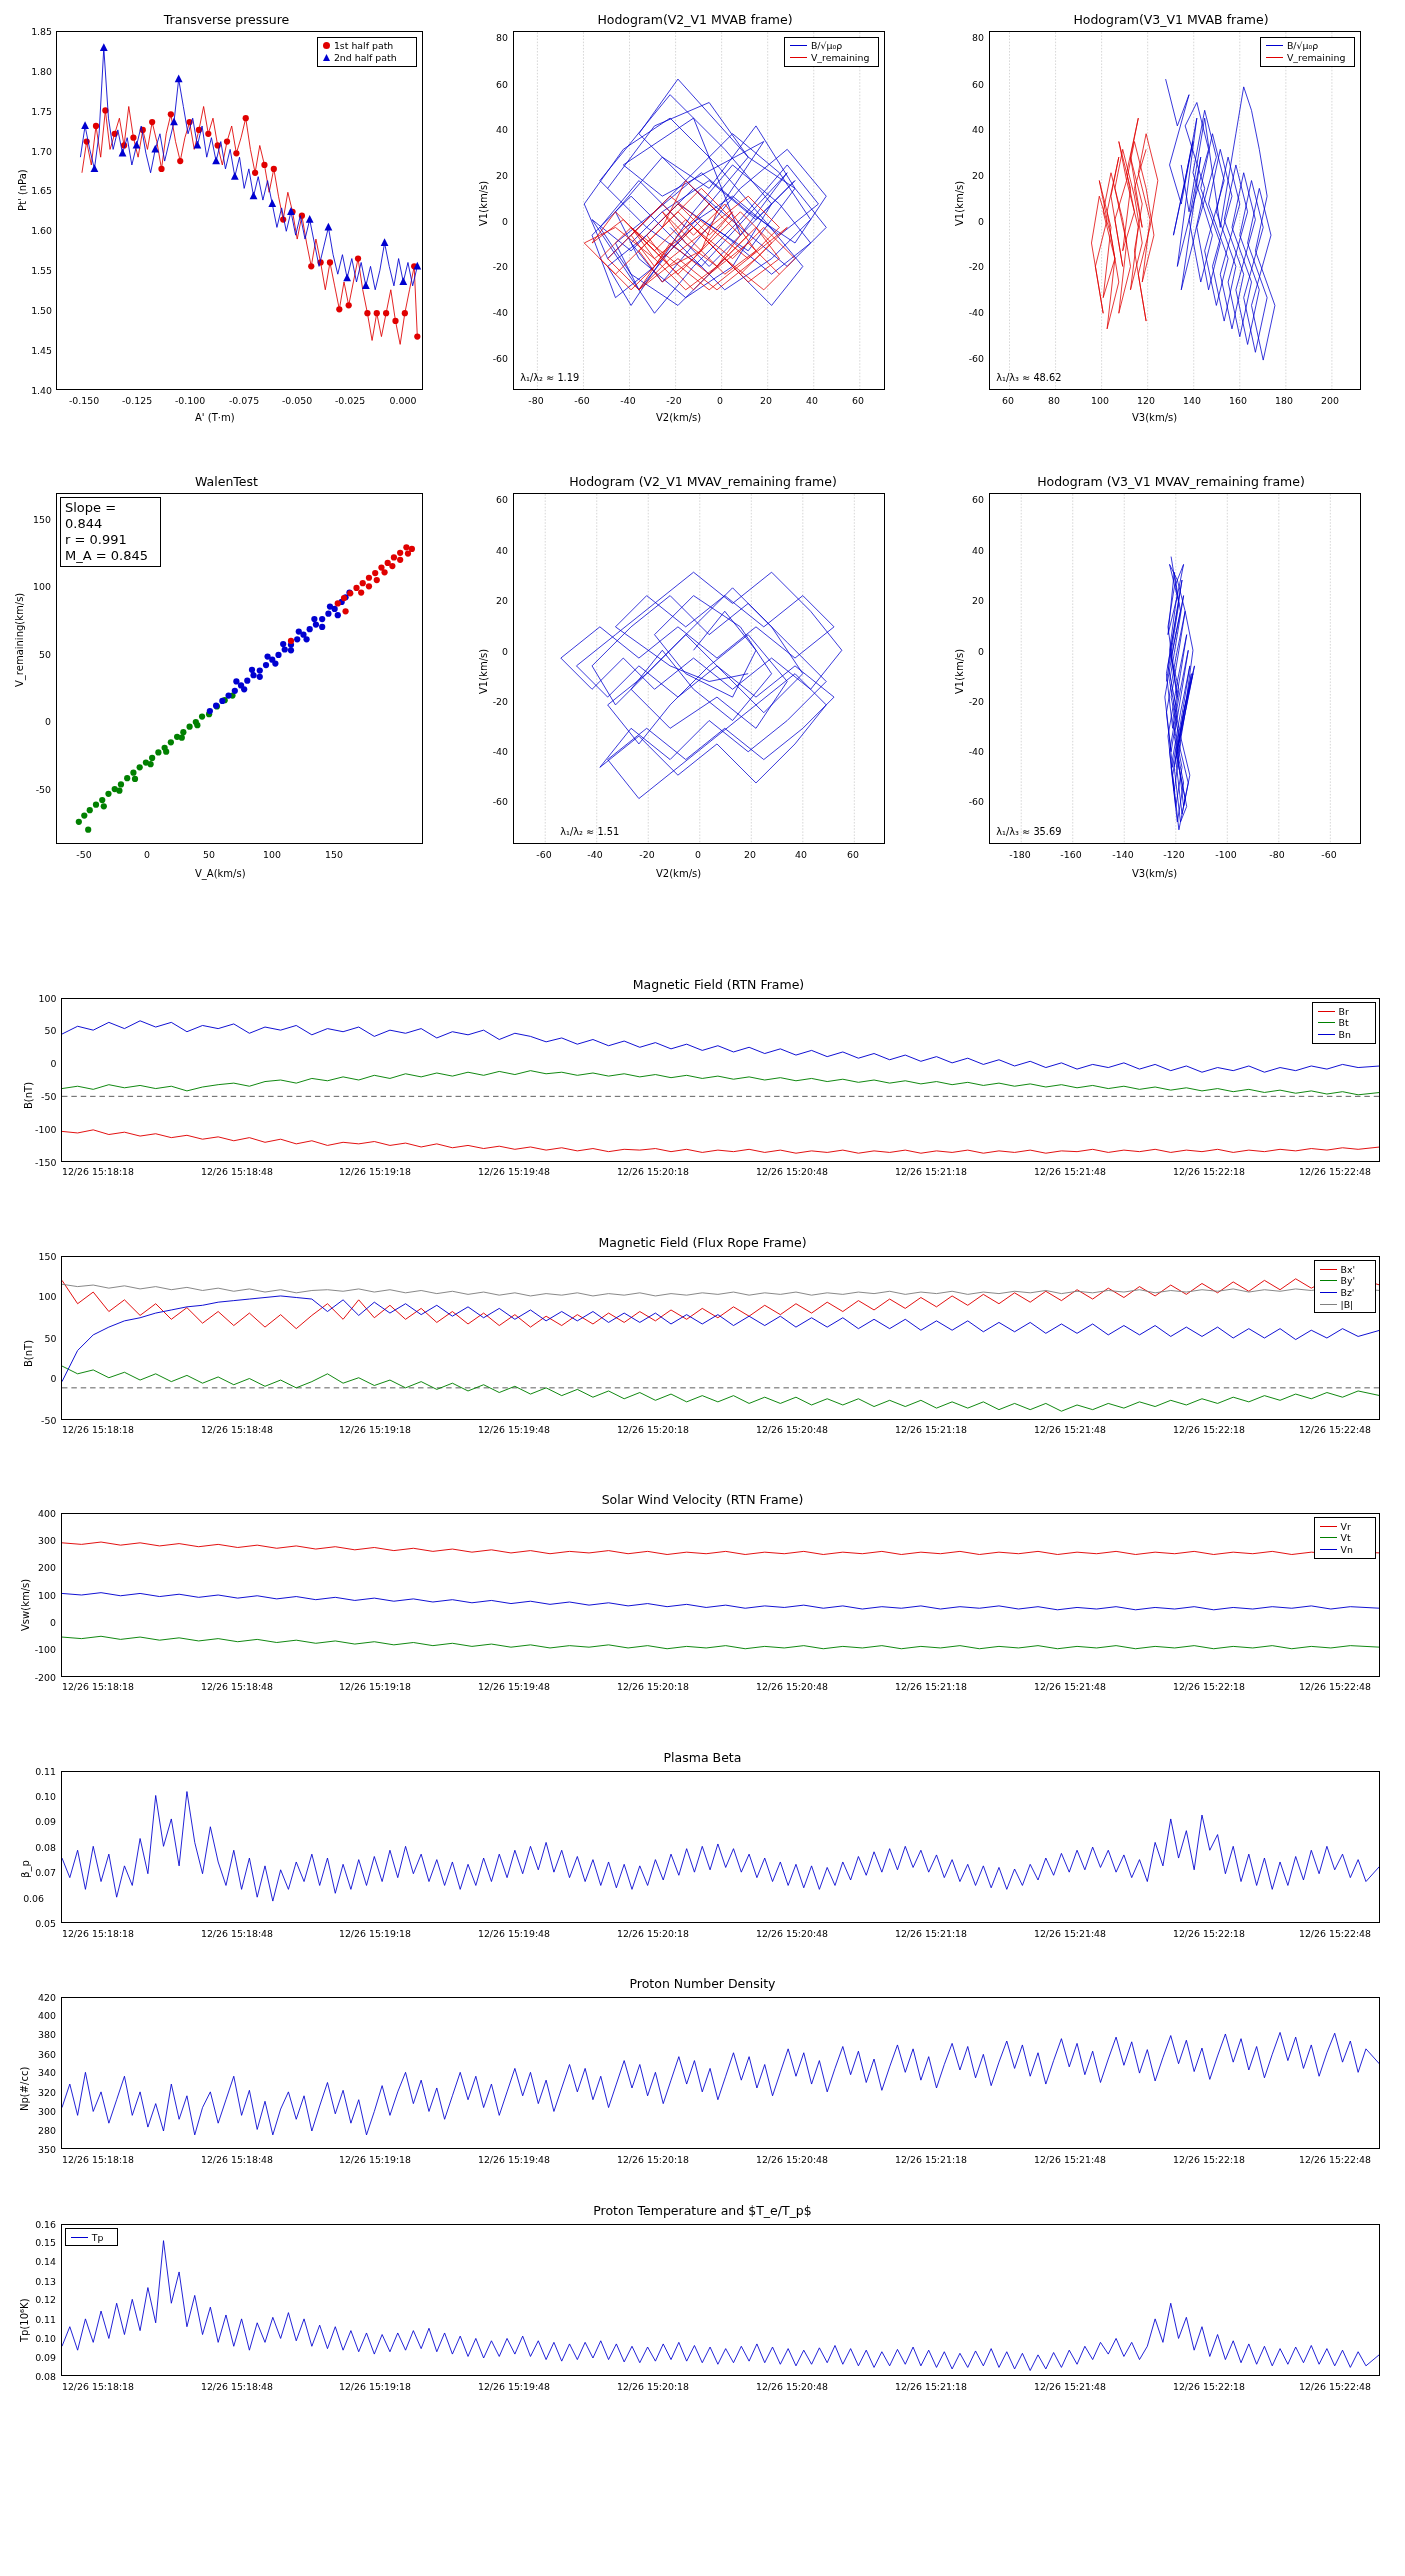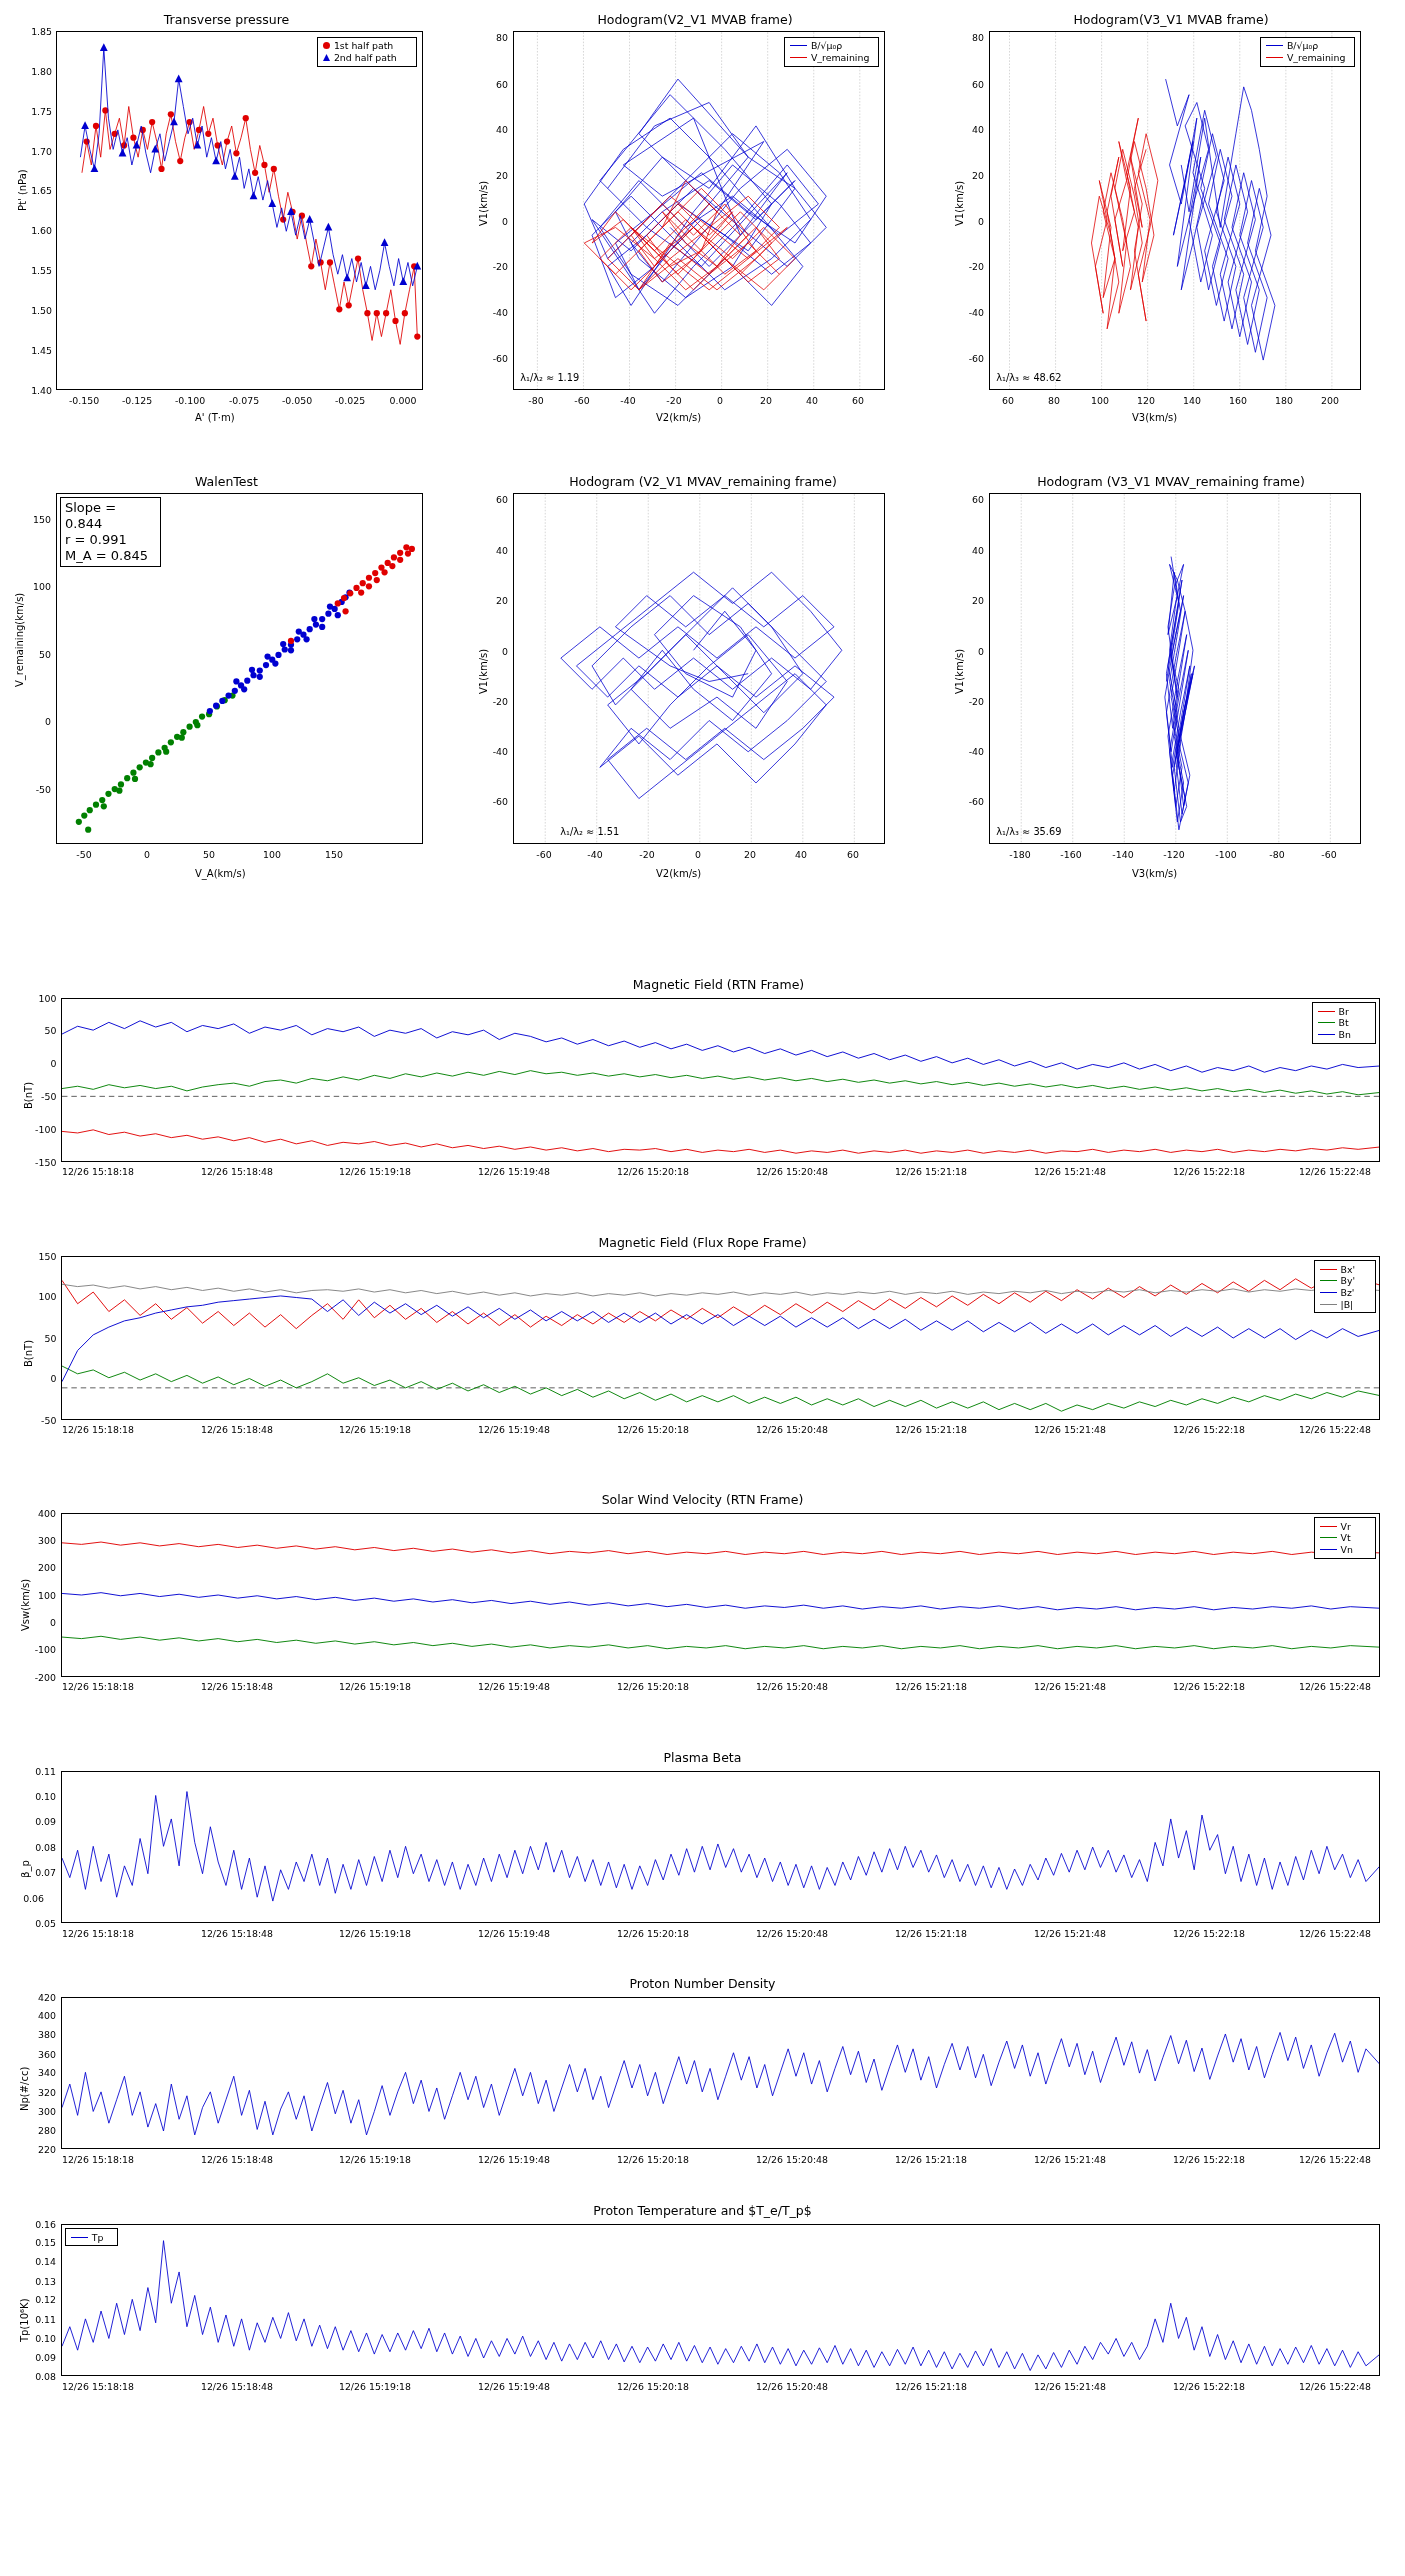--- a/index.html
+++ b/index.html
@@ -595,21 +595,21 @@
       </svg>
     </div>
     <div class="tick ticky" style="left:19px;width:37px;top:30px;">420</div>
     <div class="tick ticky" style="left:19px;width:37px;top:48px;">400</div>
     <div class="tick ticky" style="left:19px;width:37px;top:67px;">380</div>
     <div class="tick ticky" style="left:19px;width:37px;top:87px;">360</div>
     <div class="tick ticky" style="left:19px;width:37px;top:105px;">340</div>
     <div class="tick ticky" style="left:19px;width:37px;top:125px;">320</div>
     <div class="tick ticky" style="left:19px;width:37px;top:144px;">300</div>
     <div class="tick ticky" style="left:19px;width:37px;top:163px;">280</div>
-    <div class="tick ticky" style="left:19px;width:37px;top:182px;">220</div>
+    <div class="tick ticky" style="left:19px;width:37px;top:182px;">350</div>
     <div class="tick tickx" style="left:98px;top:187px;">12/26 15:18:18</div>
     <div class="tick tickx" style="left:237px;top:187px;">12/26 15:18:48</div>
     <div class="tick tickx" style="left:375px;top:187px;">12/26 15:19:18</div>
     <div class="tick tickx" style="left:514px;top:187px;">12/26 15:19:48</div>
     <div class="tick tickx" style="left:653px;top:187px;">12/26 15:20:18</div>
     <div class="tick tickx" style="left:792px;top:187px;">12/26 15:20:48</div>
     <div class="tick tickx" style="left:931px;top:187px;">12/26 15:21:18</div>
     <div class="tick tickx" style="left:1070px;top:187px;">12/26 15:21:48</div>
     <div class="tick tickx" style="left:1209px;top:187px;">12/26 15:22:18</div>
     <div class="tick tickx" style="left:1335px;top:187px;">12/26 15:22:48</div>

